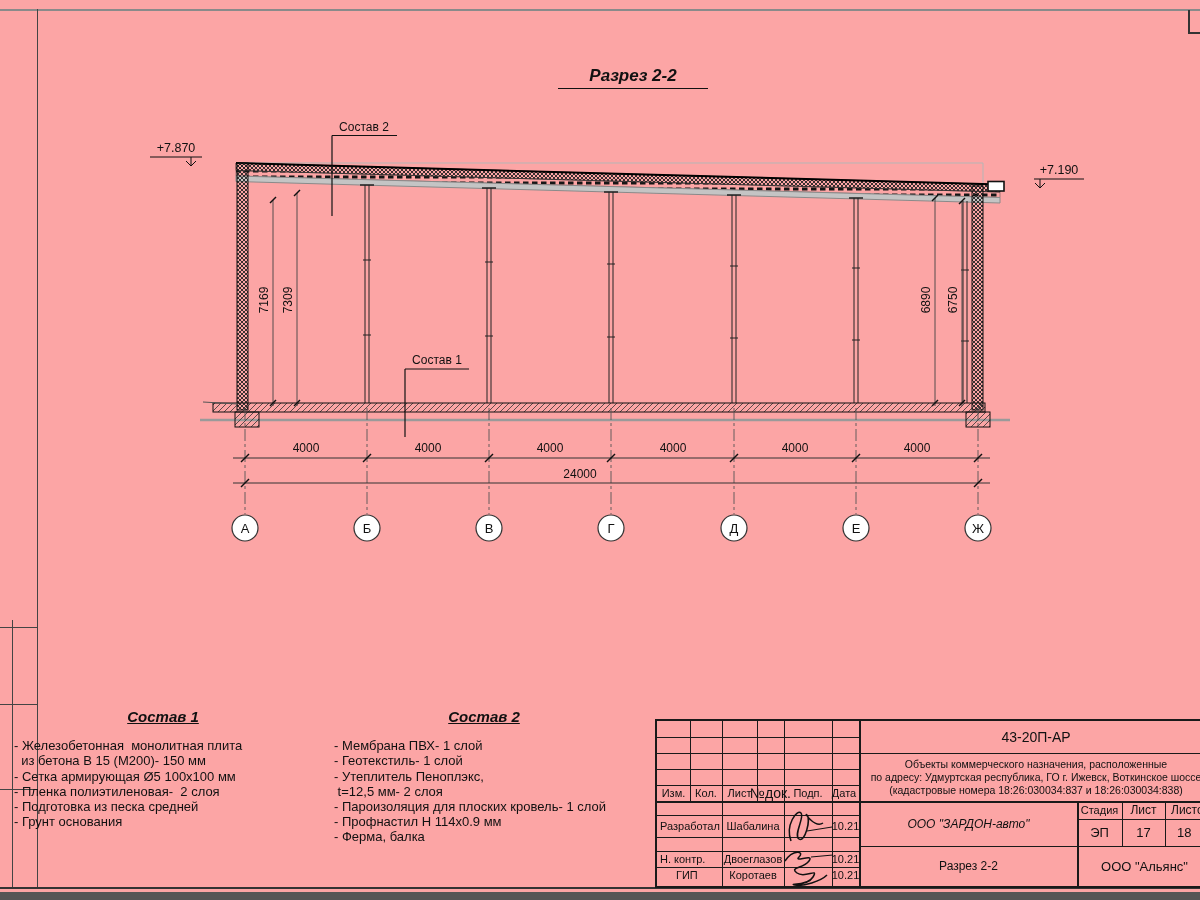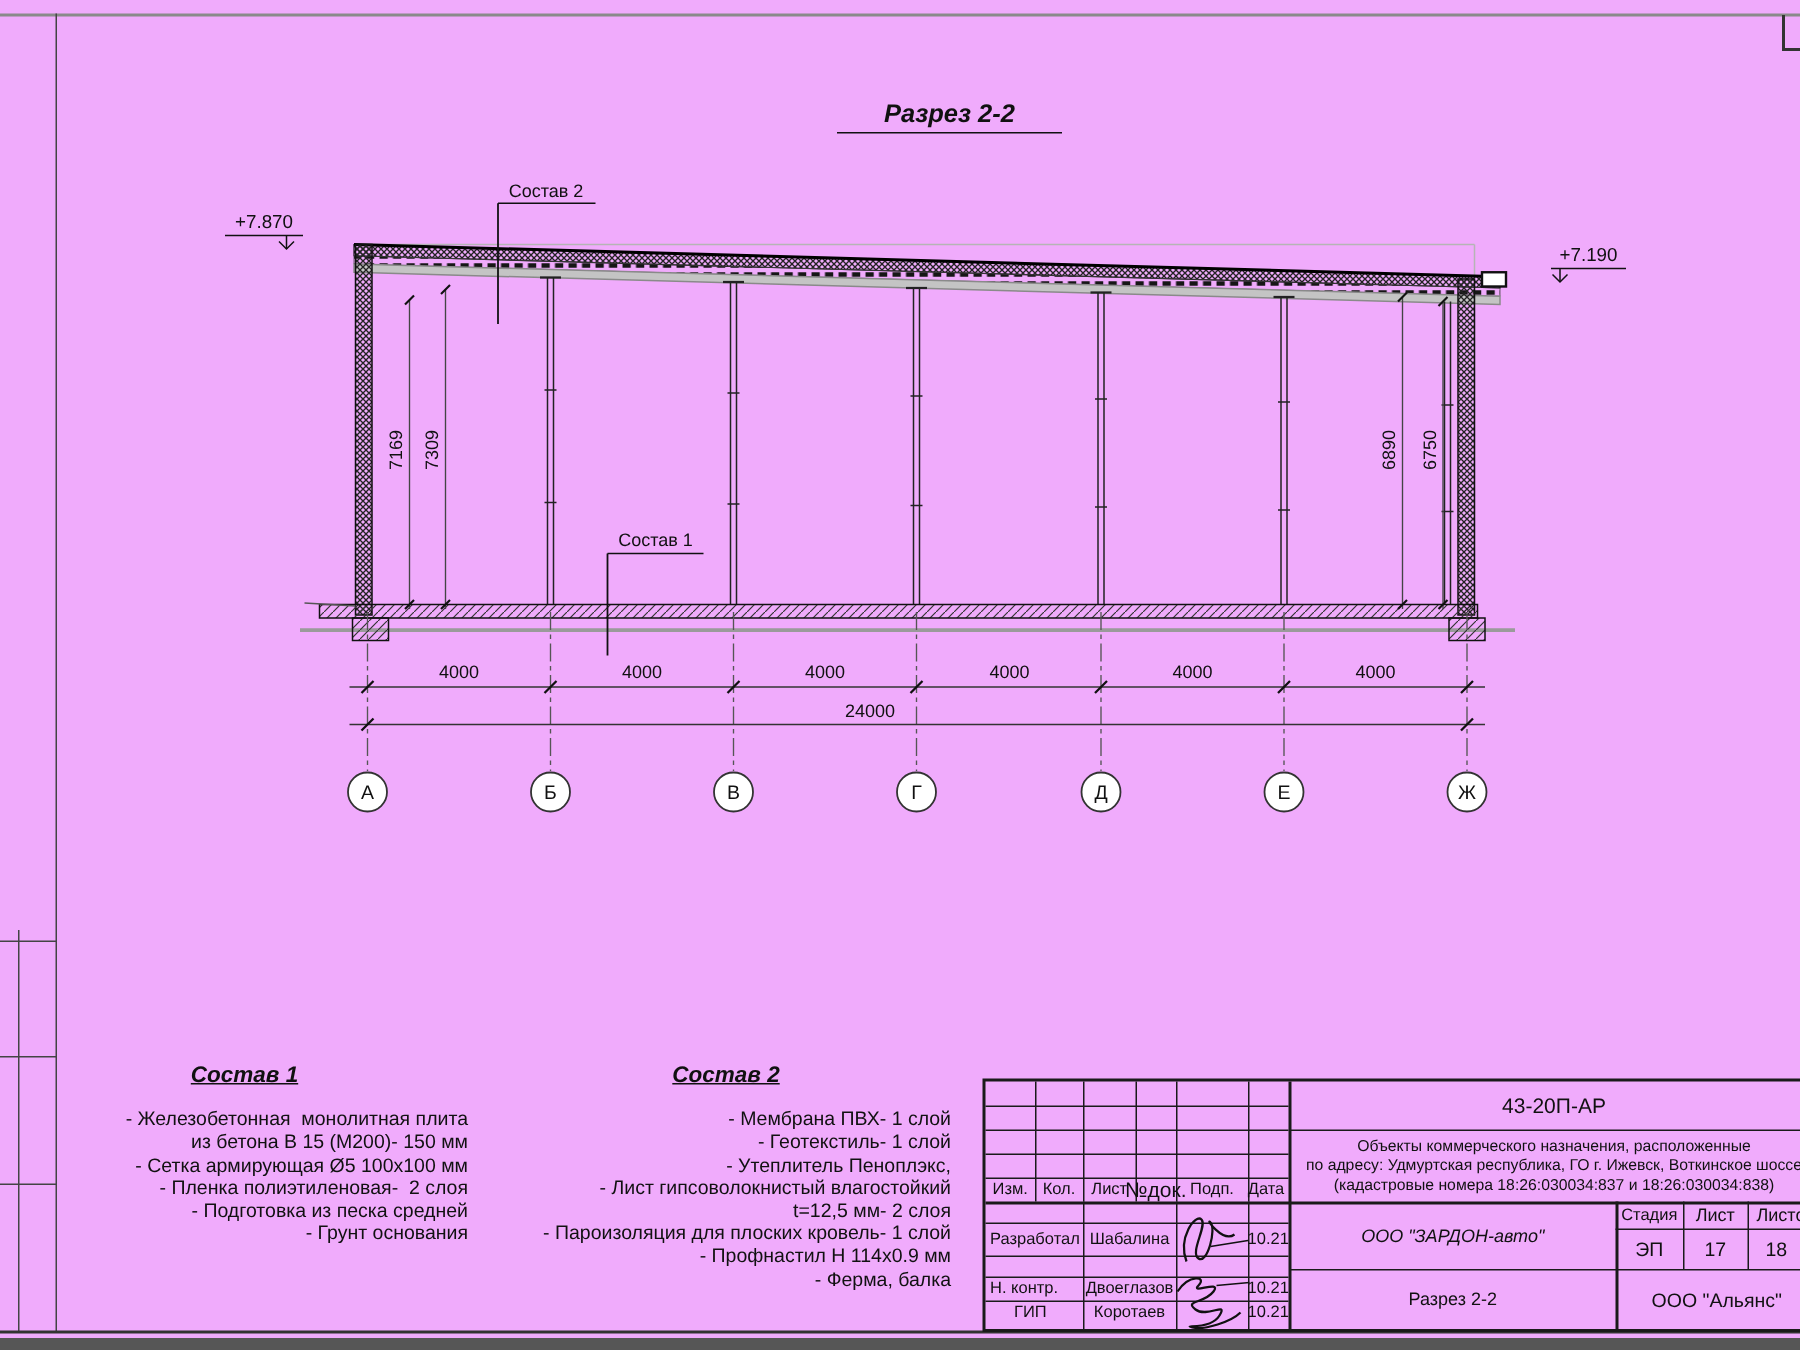--- a/index.html
+++ b/index.html
@@ -1,35 +1,35 @@
 <!DOCTYPE html>
 <html><head>
 <meta charset="utf-8">
 <style>
   html,body{margin:0;padding:0;background:#e8e8e8;}
-  .sheet{position:relative;width:1200px;height:900px;background:#f0abfc;overflow:hidden;
+  .sheet{position:relative;width:1200px;height:900px;background:#fca5a5;overflow:hidden;
          font-family:"Liberation Sans",sans-serif;color:#111;}
   .abs{position:absolute;}
   
   .frame-top{left:0;top:9px;width:1200px;height:2px;background:#8a8a8a;}
   .frame-left{left:37px;top:9px;width:1px;height:879px;background:#444;}
   .frame-left2{left:12px;top:620px;width:1px;height:268px;background:#444;}
   .frame-bottom{left:0;top:887px;width:1200px;height:2px;background:#333;}
   .bottom-strip{left:0;top:892px;width:1200px;height:8px;background:#565656;}
   .tick{left:0;width:38px;height:1px;background:#444;}
   .corner-v{left:1188px;top:10px;width:2px;height:23px;background:#333;}
   .corner-h{left:1188px;top:32px;width:12px;height:2px;background:#333;}
   
   .main-title{left:558px;top:66px;width:150px;text-align:center;font-size:17px;
               font-style:italic;font-weight:600;border-bottom:1.5px solid #111;padding-bottom:2px;}
   
   .sostav{font-size:13px;line-height:15.2px;}
   .sostav .st-title{font-size:15px;font-style:italic;font-weight:600;text-decoration:underline;
                     text-align:center;margin-bottom:14px;}
-  .srow{display:flex;justify-content:flex-end;white-space:pre;}
+  .srow{display:flex;justify-content:flex-start;white-space:pre;}
   .sostav1{left:14px;top:709px;width:298px;}
   .sostav2{left:334px;top:709px;width:300px;}
   
   .tb{left:655px;top:719px;width:556px;height:169px;border:2px solid #1a1a1a;box-sizing:border-box;}
   .tb .vl{position:absolute;width:1px;background:#1a1a1a;}
   .tb .vl2{position:absolute;width:2px;background:#1a1a1a;}
   .tb .hl{position:absolute;height:1px;background:#1a1a1a;}
   .tb .hl2{position:absolute;height:2px;background:#1a1a1a;}
   .tb .cell{position:absolute;display:flex;align-items:center;justify-content:center;
             font-size:11px;text-align:center;overflow:visible;}
@@ -243,21 +243,20 @@
     <div class="srow"><span>- Пленка полиэтиленовая</span><span>-  2 слоя</span></div>
     <div class="srow"><span>- Подготовка из песка средней</span><span></span></div>
     <div class="srow"><span>- Грунт основания</span><span></span></div>
   </div>
 
   <div class="abs sostav sostav2">
     <div class="st-title">Состав 2</div>
     <div class="srow"><span>- Мембрана ПВХ</span><span>- 1 слой</span></div>
     <div class="srow"><span>- Геотекстиль</span><span>- 1 слой</span></div>
     <div class="srow"><span>- Утеплитель Пеноплэкс,</span><span></span></div>
-    <div class="srow"><span>- Лист гипсоволокнистый влагостойкий</span><span></span></div>
     <div class="srow"><span> t=12,5 мм</span><span>- 2 слоя</span></div>
     <div class="srow"><span>- Пароизоляция для плоских кровель</span><span>- 1 слой</span></div>
     <div class="srow"><span>- Профнастил Н 114х0.9 мм</span><span></span></div>
     <div class="srow"><span>- Ферма, балка</span><span></span></div>
   </div>
 
   <div class="abs tb">
 
     <div class="vl" style="left:33px;top:0;height:80px"></div>
     <div class="vl" style="left:65px;top:0;height:80px"></div>

